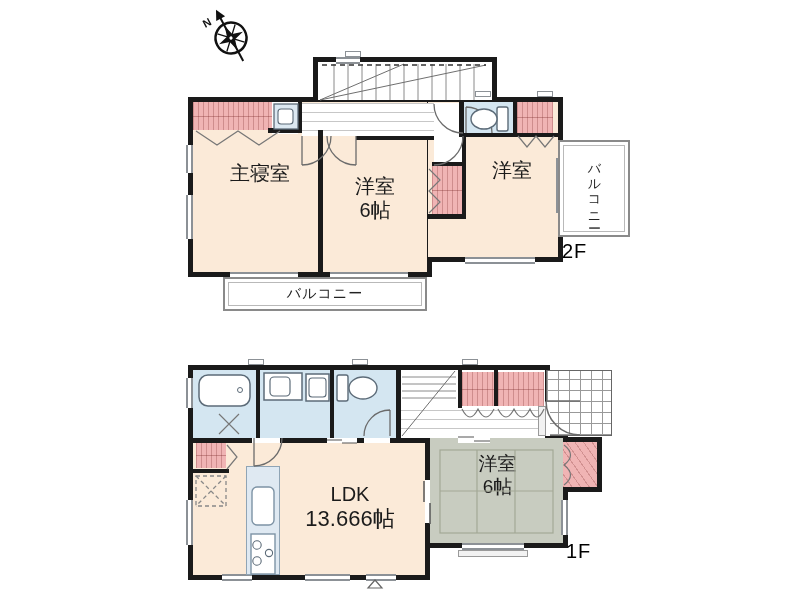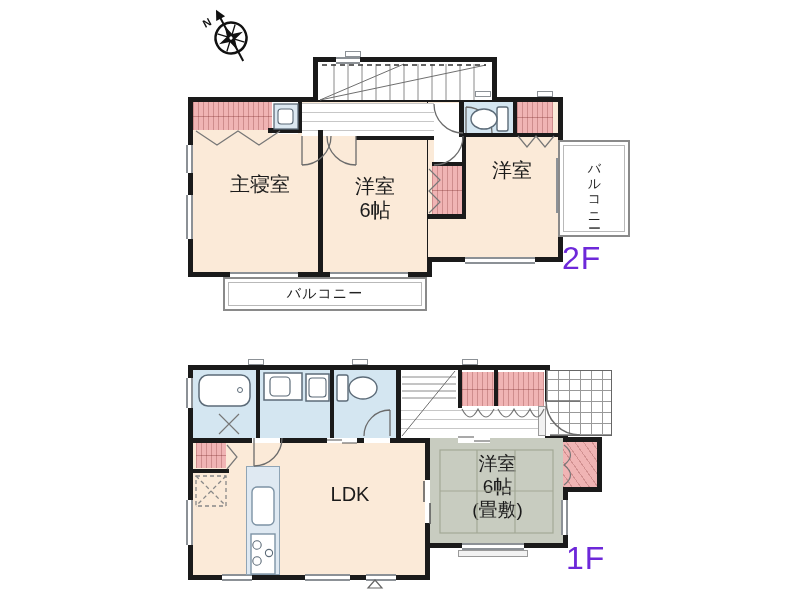--- a/index.html
+++ b/index.html
@@ -21,21 +21,21 @@
   .boards{background-color:#fff;background-image:repeating-linear-gradient(180deg,#c7c7c7 0 1px,transparent 1px 9px);}
   .gridtile{background-color:#fff;border:1px solid #666;box-sizing:border-box;
     background-image:repeating-linear-gradient(0deg,#999 0 1px,transparent 1px 11px),
                      repeating-linear-gradient(90deg,#999 0 1px,transparent 1px 11px);}
   .win-h{position:absolute;height:7px;background:#fff;border-top:2px solid var(--line);border-bottom:2px solid var(--line);box-sizing:border-box;}
   .win-v{position:absolute;width:7px;background:#fff;border-left:2px solid var(--line);border-right:2px solid var(--line);box-sizing:border-box;}
   .vent{position:absolute;width:16px;height:6px;background:#fff;border:1px solid var(--line);box-sizing:border-box;}
   .balcony{position:absolute;border:2px solid #8a8a8a;background:#fff;box-sizing:border-box;}
   .balcony .inner{position:absolute;inset:3px;border:1px solid #b9b9b9;display:flex;align-items:center;justify-content:center;}
   .room-label{position:absolute;text-align:center;color:var(--label);line-height:1.22;white-space:nowrap;}
-  .fl-label{position:absolute;color:#6d28d9;font-size:32px;letter-spacing:1px;}
+  .fl-label{position:absolute;color:#000000;font-size:20px;letter-spacing:1px;}
   .vtext{writing-mode:vertical-rl;font-size:13px;color:#222;letter-spacing:2px;}
   .kitchen{position:absolute;background:#dfe9f2;border:1.5px solid #8fa4b5;box-sizing:border-box;}
   .step{position:absolute;background:#f2f2f2;border:1px solid #9a9a9a;box-sizing:border-box;}
   svg{display:block;}
   #linework{position:absolute;inset:0;pointer-events:none;}
 </style>
 </head>
 <body>
 
 <div id="plan">
@@ -95,21 +95,21 @@
     <div class="inner">
       <span class="vtext">バルコニー</span>
     </div>
   </div>
   <div class="balcony" style="left:223px;top:277px;width:204px;height:34px">
     <div class="inner">
       <span style="font-size:14px;color:#222;letter-spacing:1px">バルコニー</span>
     </div>
   </div>
 
-  <div class="room-label" style="left:198px;top:172px;width:124px;font-size:20px">
+  <div class="room-label" style="left:198px;top:161px;width:124px;font-size:20px">
     <div>主寝室</div>
   </div>
   <div class="room-label" style="left:330px;top:174px;width:90px;font-size:20px">
     <div>洋室</div>
     <div>6帖</div>
   </div>
   <div class="room-label" style="left:452px;top:158px;width:120px;font-size:20px">
     <div>洋室</div>
   </div>
   <div class="fl-label" style="left:562px;top:240px">2F</div>
@@ -157,25 +157,25 @@
   <div class="step" style="left:458px;top:550px;width:70px;height:7px"></div>
   <div class="win-v" style="left:561px;top:500px;height:35px"></div>
   <div class="vent" style="left:248px;top:359px"></div>
   <div class="vent" style="left:352px;top:359px"></div>
   <div class="vent" style="left:462px;top:359px"></div>
 
   <div class="kitchen" style="left:246px;top:466px;width:34px;height:109px"></div>
 
   <div class="room-label" style="left:268px;top:482px;width:164px">
     <div style="font-size:20px">LDK</div>
+    <div style="font-size:22px">13.666帖</div>
   </div>
   <div class="room-label" style="left:440px;top:452px;width:115px;font-size:19px">
     <div>洋室</div>
     <div>6帖</div>
-    <div>(畳敷)</div>
   </div>
   <div class="fl-label" style="left:566px;top:540px">1F</div>
 
   <svg id="linework" width="800" height="600" viewBox="0 0 800 600">
 
     <g stroke="#8a8a8a" stroke-width="1" fill="none">
       <path d="M334,64 V100 M348,64 V100 M362,64 V100 M376,64 V100 M390,64 V100 M404,64 V100 M418,64 V100 M432,64 V100 M446,64 V100 M460,64 V100 M474,64 V100"></path>
       <path d="M320,100 L486,65 M320,100 L404,64" stroke="#6f6f6f"></path>
       <path d="M322,65 H486" stroke="#333" stroke-width="1.5" stroke-dasharray="5 4"></path>
     </g>

